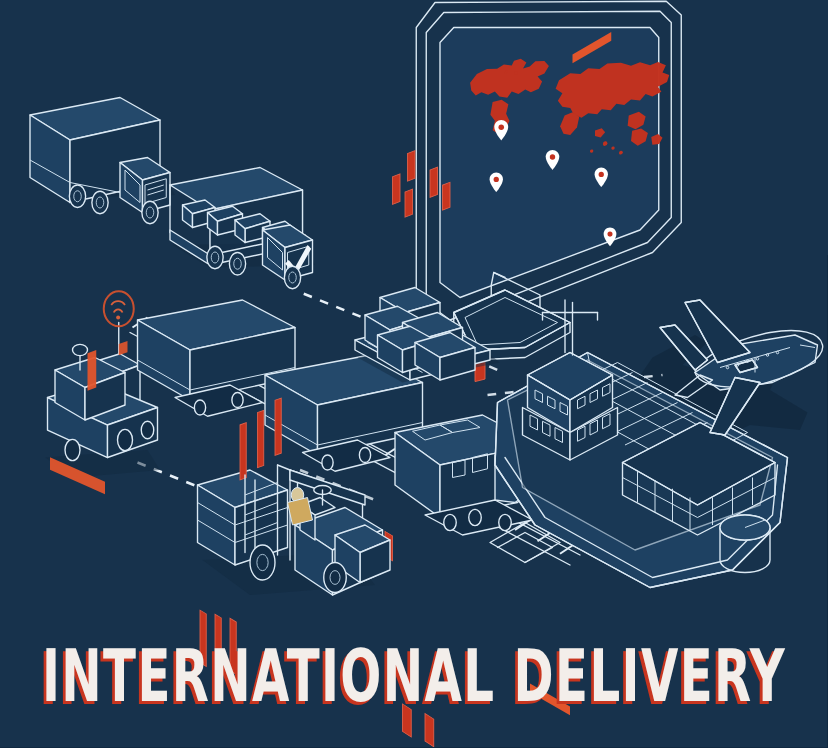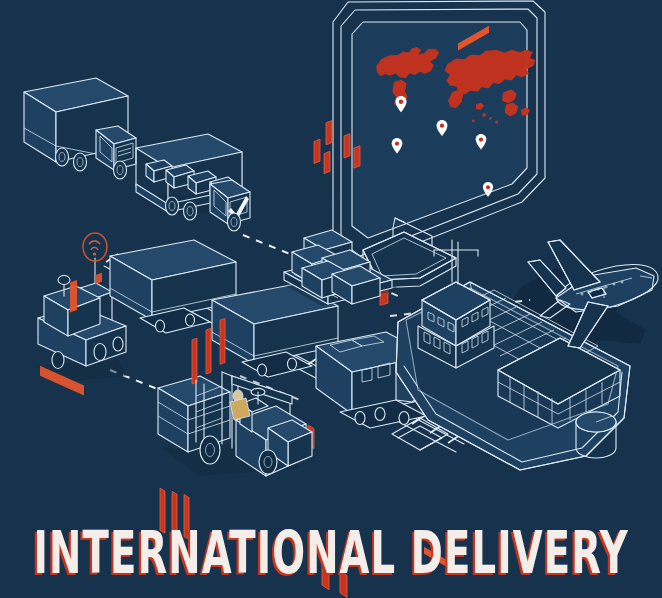--- a/index.html
+++ b/index.html
@@ -5,21 +5,21 @@
 <style>
   html,body{margin:0;padding:0;background:#0e2239;}
   body{font-family:"Liberation Sans",sans-serif;}
   #poster{
     position:relative;width:662px;height:598px;overflow:hidden;
     background:#17324c;
   }
   #scene{position:absolute;left:0;top:0;width:662px;height:598px;}
   #title-wrap{
     position:absolute;left:0;right:0;top:512px;height:70px;
-    display:flex;align-items:flex-end;justify-content:center;
+    display:flex;align-items:flex-start;justify-content:center;
     pointer-events:none;
   }
   #title{
     font-family:"Liberation Sans Narrow","DejaVu Sans Condensed","Liberation Sans",sans-serif;
     font-weight:bold;
     font-size:58px;
     letter-spacing:1.5px;
     color:#f3eeea;
     transform:scaleX(0.74);
     transform-origin:center center;

